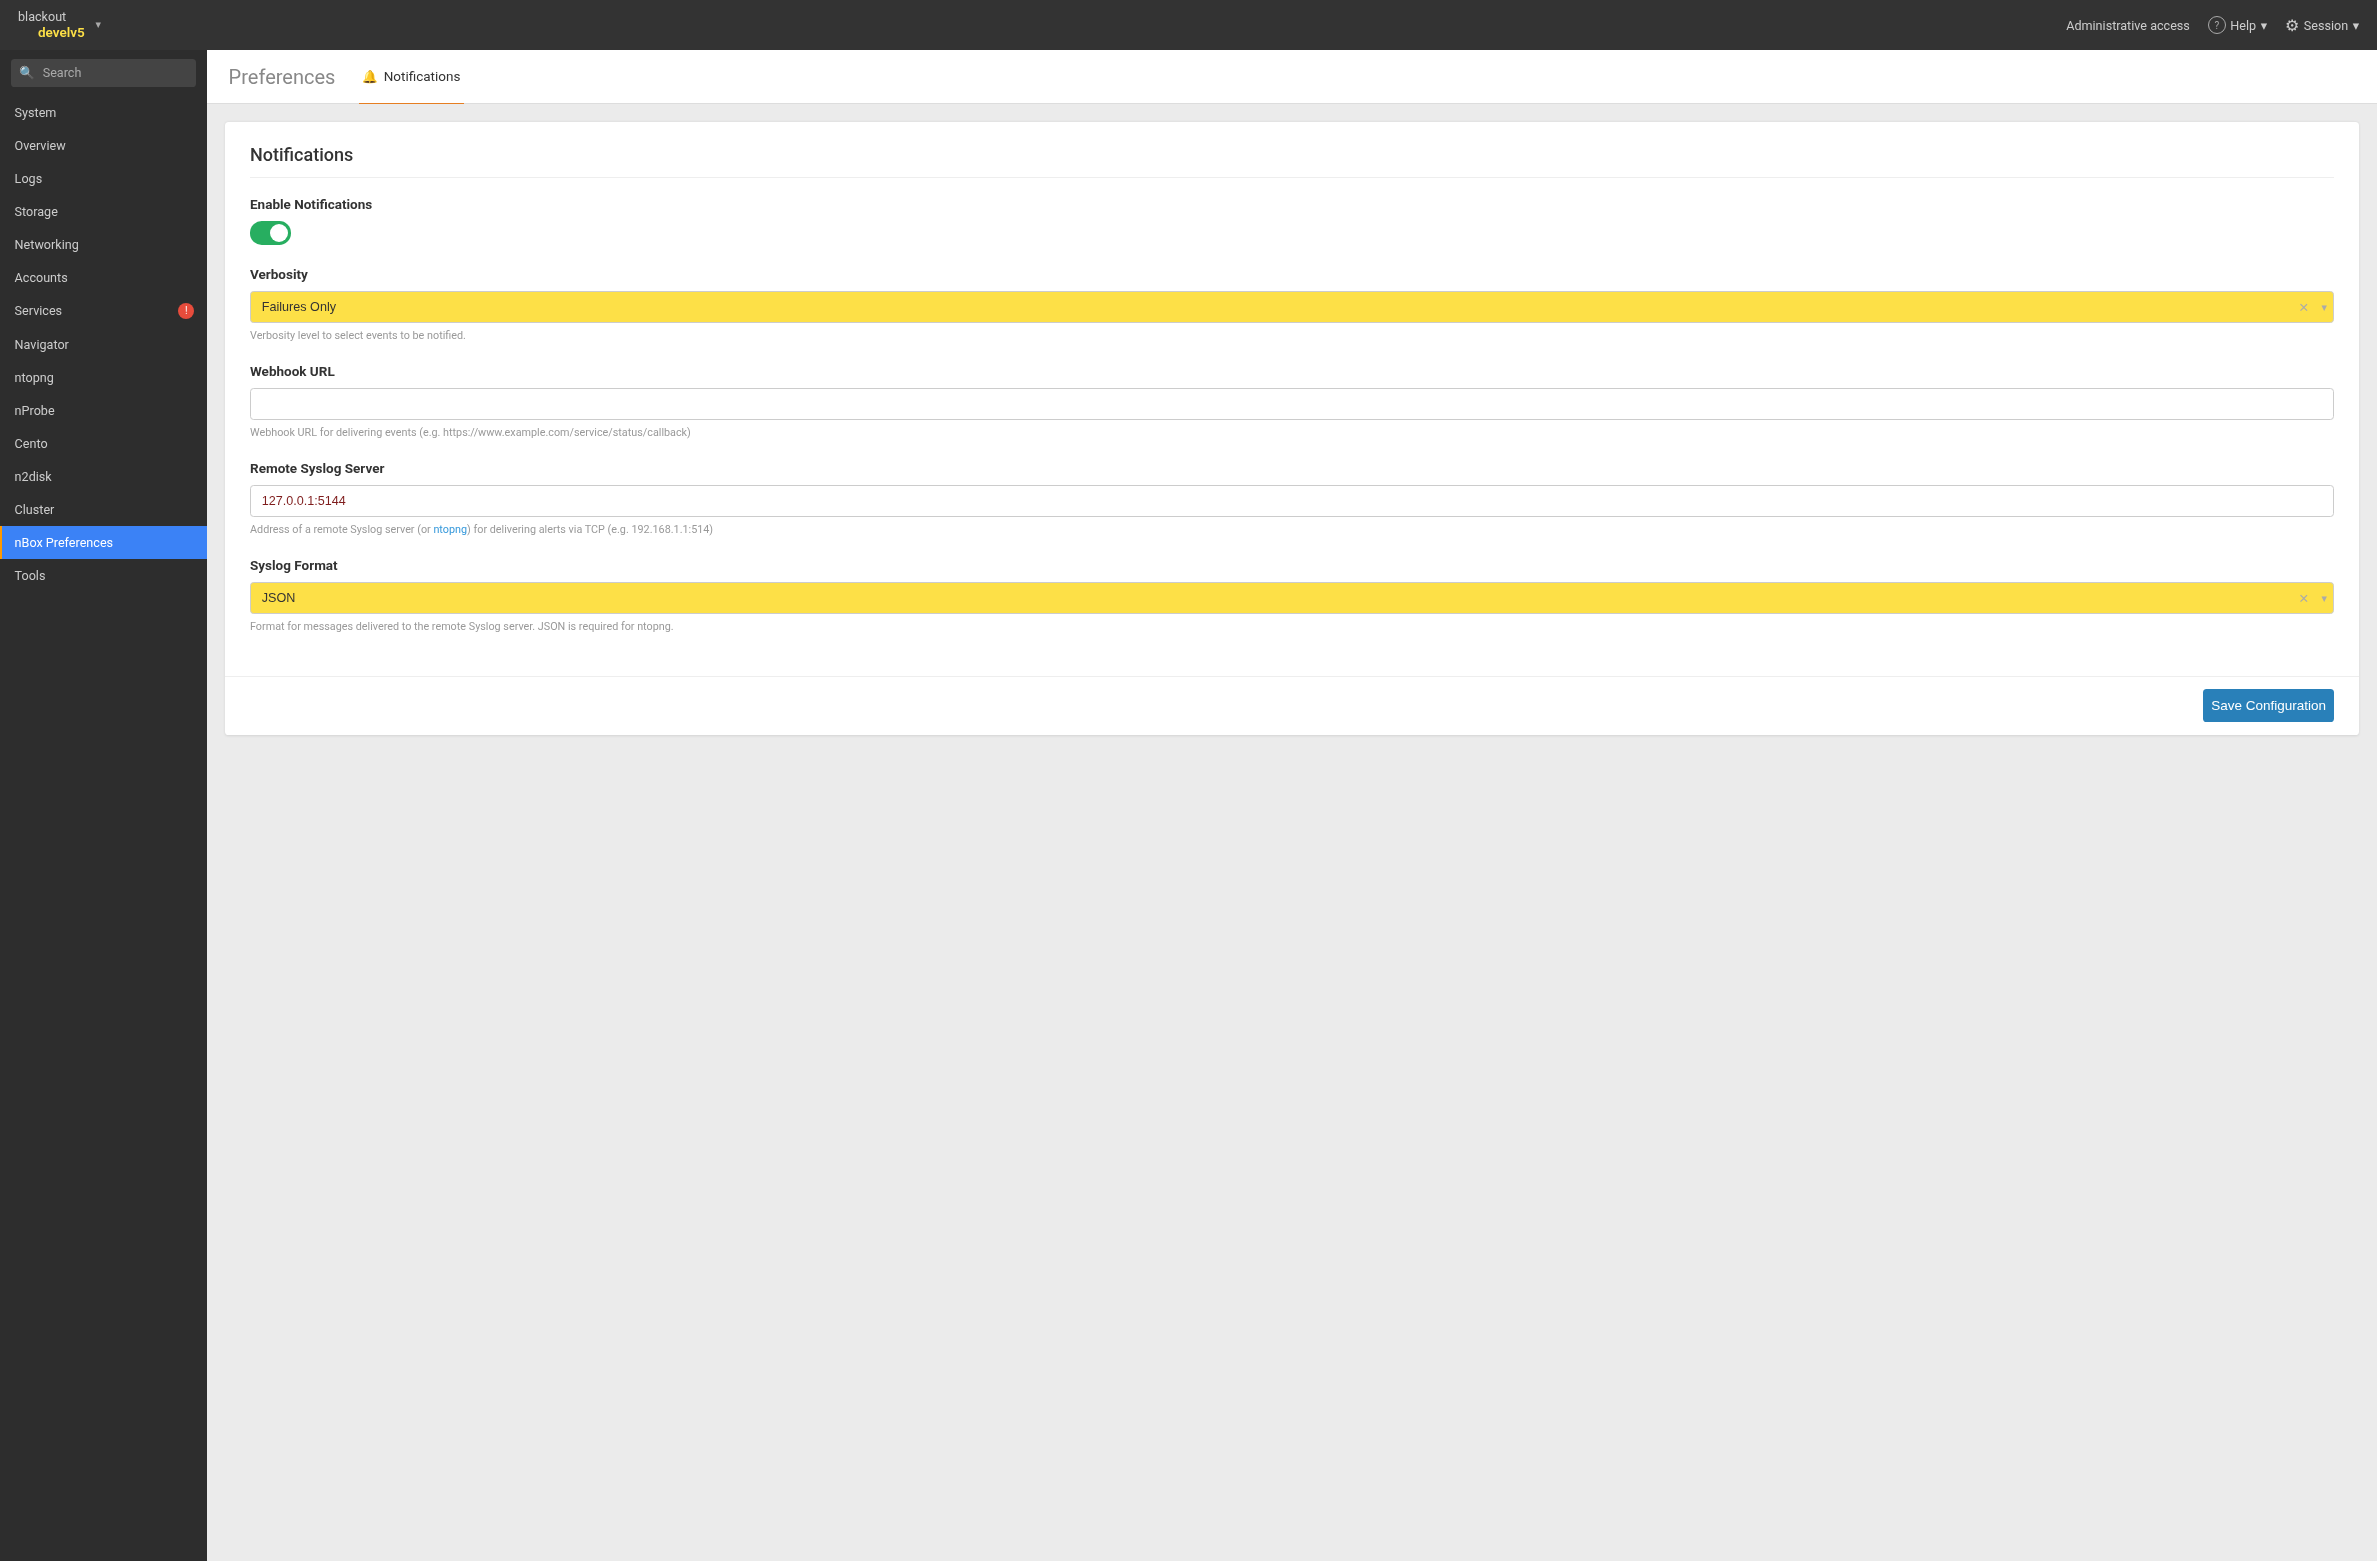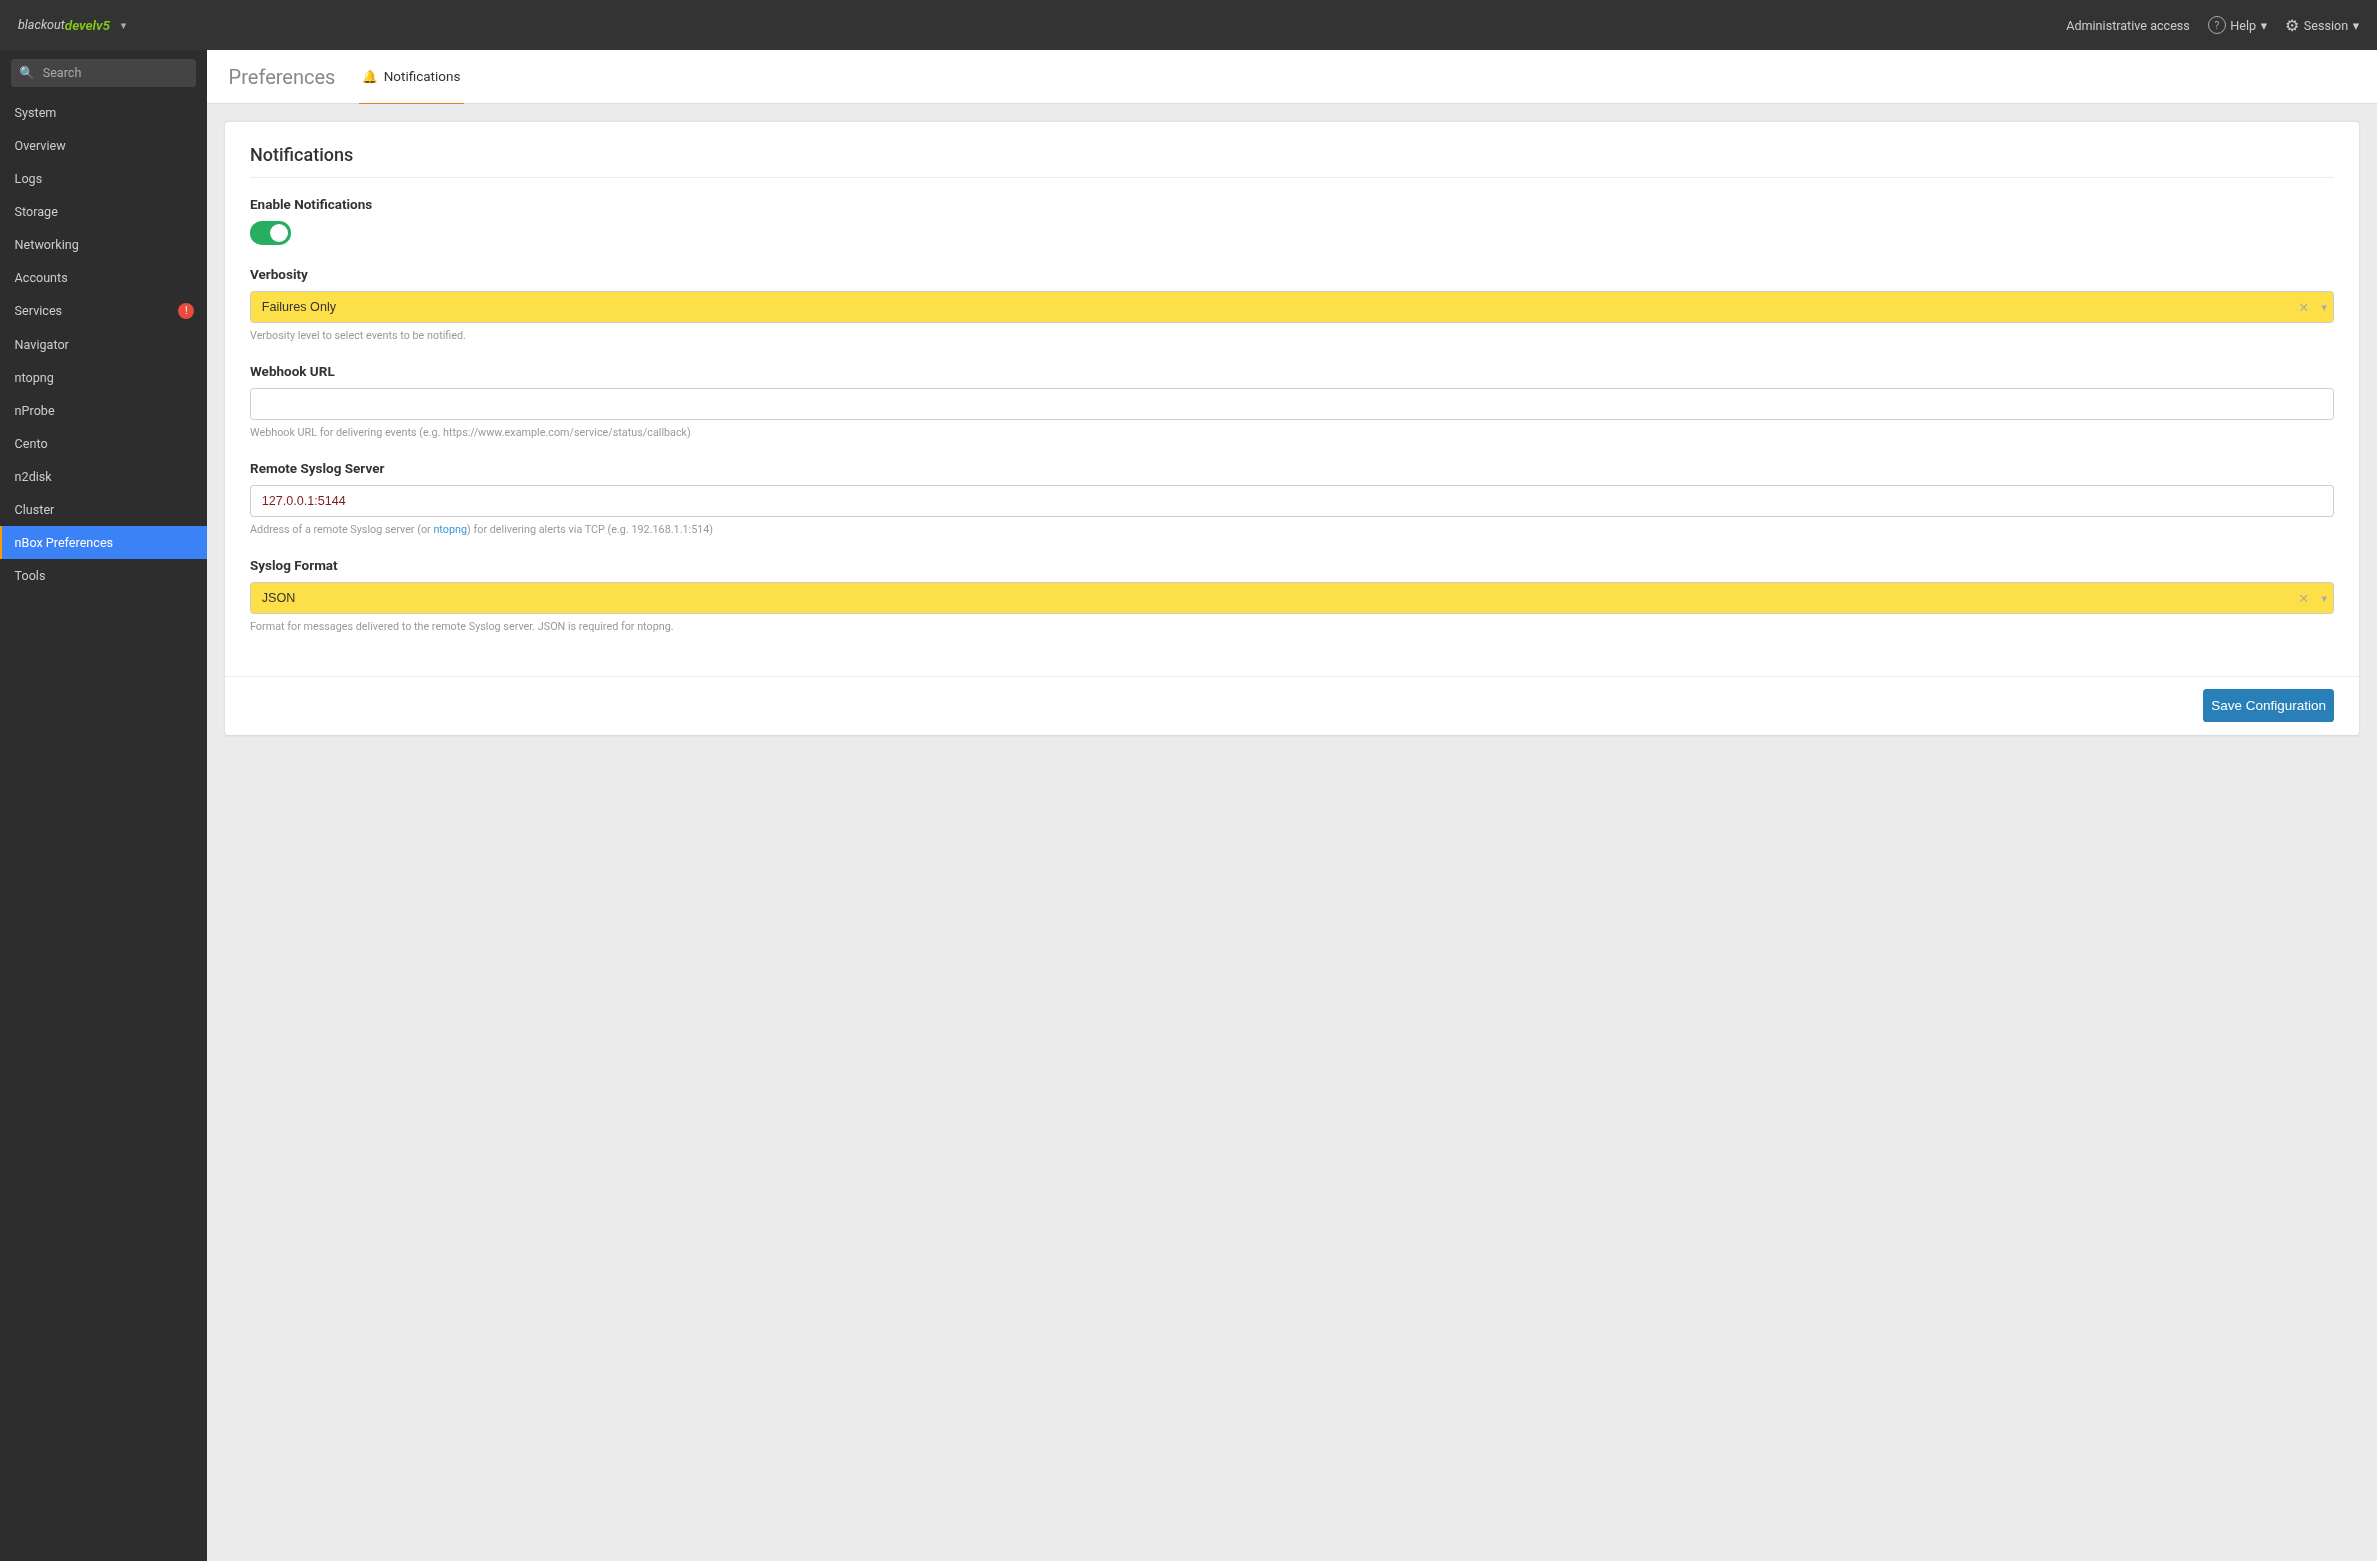--- a/index.html
+++ b/index.html
@@ -10,23 +10,23 @@
       background: #333;
       color: #fff;
       display: flex;
       align-items: center;
       justify-content: space-between;
       padding: 0 18px;
       height: 50px;
       flex-shrink: 0;
     }
     .topbar-left { display: flex; align-items: center; gap: 7.2px; }
-    .topbar-brand { display: flex; flex-direction: row; line-height: 1.2; font-style: italic; }
+    .topbar-brand { display: flex; flex-direction: column; line-height: 1.2; }
     .brand-name { font-size: 12.6px; color: #ccc; }
-    .brand-sub { font-size: 13.5px; color: #84cc16; font-weight: 600; }
+    .brand-sub { font-size: 13.5px; color: #fde047; font-weight: 600; margin-left: 20px; }
     .topbar-chevron { color: #aaa; font-size: 10.8px; margin-left: 3.6px; }
     .topbar-right { display: flex; align-items: center; gap: 18px; }
     .topbar-link { color: #ccc; font-size: 12.6px; cursor: pointer; display: flex; align-items: center; gap: 4.5px; }
     .topbar-admin { color: #ccc; font-size: 12.6px; }
     .help-circle { width: 18px; height: 18px; border: 1.8px solid #aaa; border-radius: 50%; display: inline-flex; align-items: center; justify-content: center; font-size: 10px; color: #aaa; }
 
     
     .layout { display: flex; flex: 1; overflow: hidden; }
 
     

